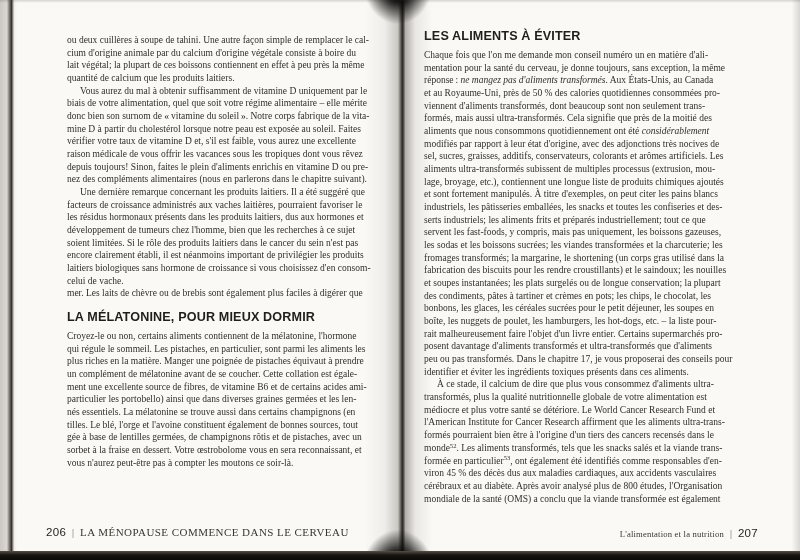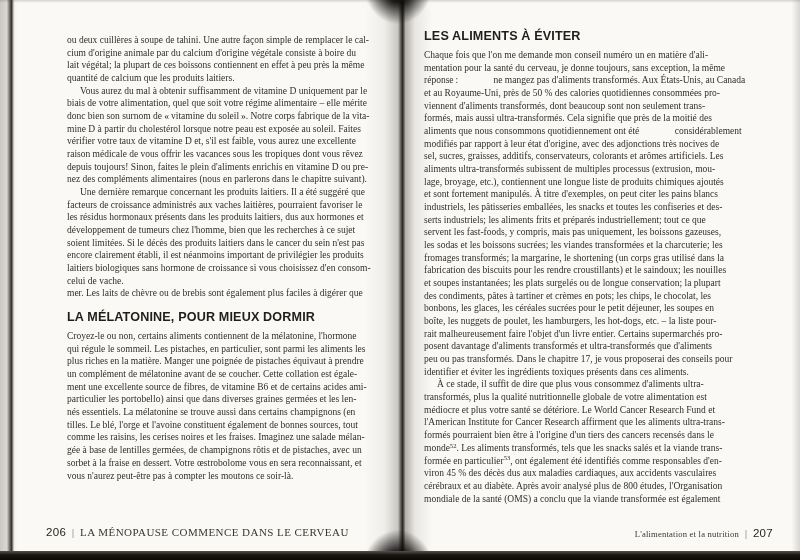--- a/index.html
+++ b/index.html
@@ -35,32 +35,32 @@
     background:linear-gradient(to bottom,rgba(70,64,58,0.20),rgba(70,64,58,0));}
   
   .text-col{position:absolute;}
   #left-col{left:67px;top:34px;width:326px;}
   #right-col{left:424px;top:28px;width:334px;}
   .line{
     font-size:9.5px;line-height:12.68px;height:12.68px;
     white-space:nowrap;color:#322e29;
   }
   .line.indent{text-indent:13px;}
-  .it{margin-left:33px;}
+  .it{font-style:italic;}
   .sup{font-size:6.6px;position:relative;top:-3.2px;}
   .heading{
     font-family:"Liberation Sans", sans-serif;font-weight:700;
     font-size:12.6px;line-height:16px;letter-spacing:0.15px;
     color:#211e1a;margin:9px 0 5px 0;white-space:nowrap;
   }
   #right-col .heading:first-child{margin-top:0;}
   
   .footer{position:absolute;display:flex;align-items:baseline;gap:6px;white-space:nowrap;}
   #left-footer{left:46px;top:526px;}
-  #right-footer{right:27px;top:527px;}
+  #right-footer{right:42px;top:527px;}
   .page-num{font-family:"Liberation Sans", sans-serif;font-size:11.5px;color:#29251f;letter-spacing:0.3px;}
   .footer-sep{font-size:10px;color:#6b665f;font-weight:400;}
   .running-title{font-size:11px;letter-spacing:0.45px;color:#3a362f;}
   .running-title.italicish{letter-spacing:0.2px;font-size:8.6px;}
 </style>
 </head>
 <body>
 
 <div class="spread">
 
@@ -74,35 +74,34 @@
       <div class="line"><span>donc bien son surnom de « vitamine du soleil ». Notre corps fabrique de la vita-</span></div>
       <div class="line"><span>mine D à partir du cholestérol lorsque notre peau est exposée au soleil. Faites</span></div>
       <div class="line"><span>vérifier votre taux de vitamine D et, s'il est faible, vous aurez une excellente</span></div>
       <div class="line"><span>raison médicale de vous offrir les vacances sous les tropiques dont vous rêvez</span></div>
       <div class="line"><span>depuis toujours! Sinon, faites le plein d'aliments enrichis en vitamine D ou pre-</span></div>
       <div class="line noStretch"><span>nez des compléments alimentaires (nous en parlerons dans le chapitre suivant).</span></div>
       <div class="line indent"><span>Une dernière remarque concernant les produits laitiers. Il a été suggéré que</span></div>
       <div class="line"><span>facteurs de croissance administrés aux vaches laitières, pourraient favoriser le</span></div>
       <div class="line"><span>les résidus hormonaux présents dans les produits laitiers, dus aux hormones et</span></div>
       <div class="line"><span>développement de tumeurs chez l'homme, bien que les recherches à ce sujet</span></div>
-      <div class="line"><span>soient limitées. Si le décès des produits laitiers dans le cancer du sein n'est pas</span></div>
+      <div class="line"><span>soient limitées. Si le rôle des produits laitiers dans le cancer du sein n'est pas</span></div>
       <div class="line"><span>encore clairement établi, il est néanmoins important de privilégier les produits</span></div>
       <div class="line"><span>laitiers biologiques sans hormone de croissance si vous choisissez d'en consom-</span></div>
       <div class="line noStretch"><span>celui de vache.</span></div>
       <div class="line"><span>mer. Les laits de chèvre ou de brebis sont également plus faciles à digérer que</span></div>
       <div class="heading">LA MÉLATONINE, POUR MIEUX DORMIR</div>
       <div class="line"><span>Croyez-le ou non, certains aliments contiennent de la mélatonine, l'hormone</span></div>
       <div class="line"><span>qui régule le sommeil. Les pistaches, en particulier, sont parmi les aliments les</span></div>
       <div class="line"><span>plus riches en la matière. Manger une poignée de pistaches équivaut à prendre</span></div>
       <div class="line"><span>un complément de mélatonine avant de se coucher. Cette collation est égale-</span></div>
       <div class="line"><span>ment une excellente source de fibres, de vitamine B6 et de certains acides ami-</span></div>
       <div class="line"><span>particulier les portobello) ainsi que dans diverses graines germées et les len-</span></div>
       <div class="line"><span>nés essentiels. La mélatonine se trouve aussi dans certains champignons (en</span></div>
       <div class="line"><span>tilles. Le blé, l'orge et l'avoine constituent également de bonnes sources, tout</span></div>
-      <div class="line"><span>comme les raisins, les cerises noires et les fraises. Imaginez une salade mélan-</span></div>
       <div class="line"><span>gée à base de lentilles germées, de champignons rôtis et de pistaches, avec un</span></div>
       <div class="line"><span>sorbet à la fraise en dessert. Votre œstrobolome vous en sera reconnaissant, et</span></div>
       <div class="line noStretch"><span>vous n'aurez peut-être pas à compter les moutons ce soir-là.</span></div>
     </div>
 
   <div class="text-col" id="right-col">
       <div class="heading">LES ALIMENTS À ÉVITER</div>
       <div class="line"><span>Chaque fois que l'on me demande mon conseil numéro un en matière d'ali-</span></div>
       <div class="line"><span>mentation pour la santé du cerveau, je donne toujours, sans exception, la même</span></div>
       <div class="line"><span>réponse : </span><span class="it">ne mangez pas d'aliments transformés</span><span>. Aux États-Unis, au Canada</span></div>
@@ -122,21 +121,21 @@
       <div class="line"><span>fromages transformés; la margarine, le shortening (un corps gras utilisé dans la</span></div>
       <div class="line"><span>fabrication des biscuits pour les rendre croustillants) et le saindoux; les nouilles</span></div>
       <div class="line"><span>et soupes instantanées; les plats surgelés ou de longue conservation; la plupart</span></div>
       <div class="line"><span>des condiments, pâtes à tartiner et crèmes en pots; les chips, le chocolat, les</span></div>
       <div class="line"><span>bonbons, les glaces, les céréales sucrées pour le petit déjeuner, les soupes en</span></div>
       <div class="line"><span>boîte, les nuggets de poulet, les hamburgers, les hot-dogs, etc. – la liste pour-</span></div>
       <div class="line"><span>rait malheureusement faire l'objet d'un livre entier. Certains supermarchés pro-</span></div>
       <div class="line"><span>posent davantage d'aliments transformés et ultra-transformés que d'aliments</span></div>
       <div class="line"><span>peu ou pas transformés. Dans le chapitre 17, je vous proposerai des conseils pour</span></div>
       <div class="line noStretch"><span>identifier et éviter les ingrédients toxiques présents dans ces aliments.</span></div>
-      <div class="line indent"><span>À ce stade, il suffit de dire que plus vous consommez d'aliments ultra-</span></div>
+      <div class="line indent"><span>À ce stade, il calcium de dire que plus vous consommez d'aliments ultra-</span></div>
       <div class="line"><span>transformés, plus la qualité nutritionnelle globale de votre alimentation est</span></div>
       <div class="line"><span>médiocre et plus votre santé se détériore. Le World Cancer Research Fund et</span></div>
       <div class="line"><span>l'American Institute for Cancer Research affirment que les aliments ultra-trans-</span></div>
       <div class="line"><span>formés pourraient bien être à l'origine d'un tiers des cancers recensés dans le</span></div>
       <div class="line"><span>monde</span><span class="sup">52</span><span>. Les aliments transformés, tels que les snacks salés et la viande trans-</span></div>
       <div class="line"><span>formée en particulier</span><span class="sup">53</span><span>, ont également été identifiés comme responsables d'en-</span></div>
       <div class="line"><span>viron 45 % des décès dus aux maladies cardiaques, aux accidents vasculaires</span></div>
       <div class="line"><span>cérébraux et au diabète. Après avoir analysé plus de 800 études, l'Organisation</span></div>
       <div class="line"><span>mondiale de la santé (OMS) a conclu que la viande transformée est également</span></div>
     </div>

